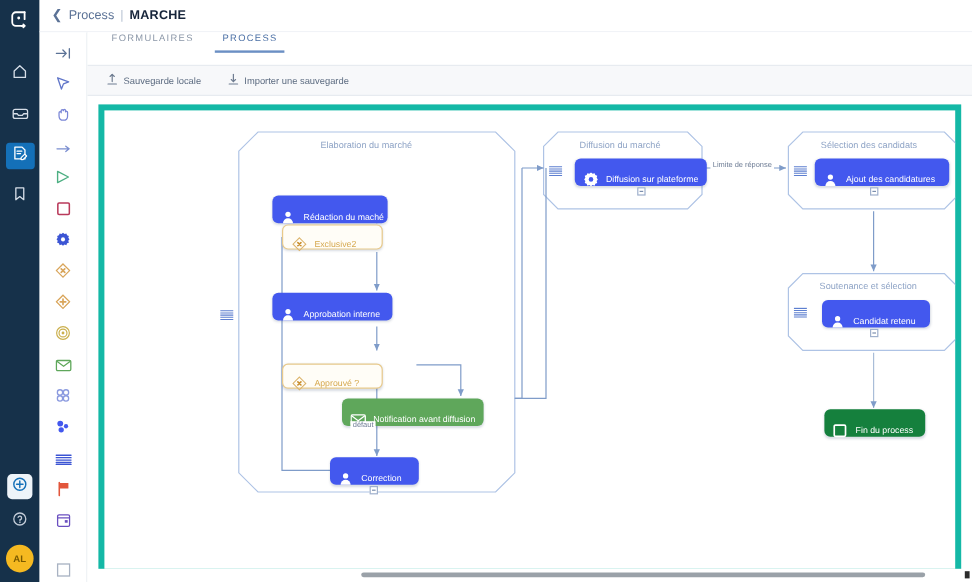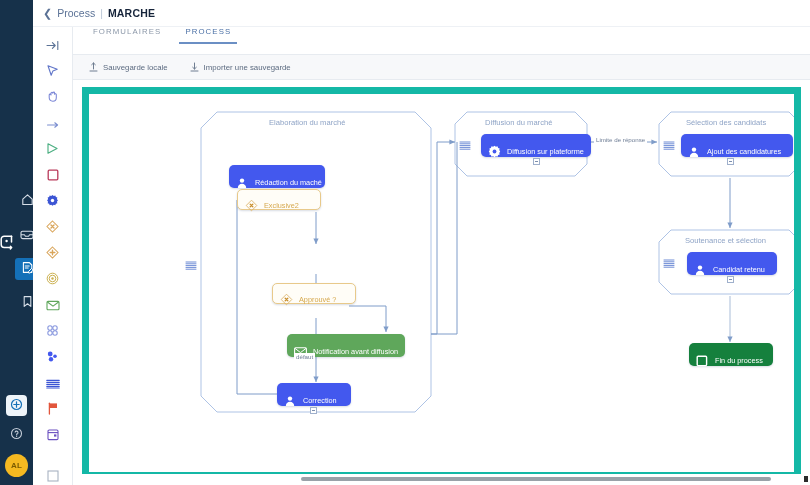--- a/index.html
+++ b/index.html
@@ -8,21 +8,21 @@
     font-family: "Liberation Sans", sans-serif;
     background: #ffffff;
     overflow: hidden;
   }
   #app { position: relative; width: 810px; height: 485px; }
 
   
   .rail {
     position: absolute; left: 0; top: 0; width: 33px; height: 485px;
     background: #16314a;
-    display: flex; align-items: center;
+    display: flex; flex-direction: column; align-items: flex-start;
   }
   .rail-logo {
     width: 33px; height: 33px;
     display: flex; align-items: center; justify-content: center;
   }
   .rail-items { margin-top: 18px; display: flex; flex-direction: column; align-items: center; gap: 12px; width: 33px; }
   .rail-item {
     width: 24px; height: 22px;
     display: flex; align-items: center; justify-content: center;
     border-radius: 3px; cursor: pointer;
@@ -94,21 +94,21 @@
   .subbtn { display: flex; align-items: center; gap: 5px; cursor: pointer; }
   .subbtn-label { font-size: 7.8px; color: #5c6b80; }
 
   
   .canvas-wrap {
     position: relative; width: 737px; height: 405px;
     background: #fff; padding: 7px 9px 0 9px;
   }
   .canvas {
     position: relative; width: 719px; height: 392px;
-    border: 7px solid #14b8a6; background: #ffffff; overflow: hidden;
+    border: 5px solid #14b8a6; background: #ffffff; overflow: hidden;
   }
   .scroll-track {
     position: absolute; left: 0; bottom: 0; width: 737px; height: 11px;
     background: #ffffff;
   }
   .scroll-thumb {
     position: absolute; left: 228px; top: 3px; width: 470px; height: 4px;
     background: #9aa1a8; border-radius: 2px; cursor: pointer;
   }
   .scroll-end {
@@ -498,22 +498,31 @@
         <div class="node node-gw" style="left:148px; top:95px; width:84px;">
           <span class="node-ico">
             <svg width="13" height="13" viewBox="0 0 13 13">
               <path d="M6.5 1.2 L11.8 6.5 L6.5 11.8 L1.2 6.5 Z" fill="none" stroke="#dcb46c" stroke-width=".9"></path>
               <path d="M5.2 5.2 l2.6 2.6 M7.8 5.2 l-2.6 2.6" stroke="#c98f2e" stroke-width="1.3" stroke-linecap="round"></path>
             </svg>
           </span>
           <span>Exclusive2</span>
         </div>
 
-
-        <div class="node node-gw" style="left:148px; top:189px; width:84px;margin-left:35px;">
+        <div class="node node-task" style="left:140px; top:152px; width:100px;">
+          <span class="node-ico">
+            <svg width="12" height="12" viewBox="0 0 12 12">
+              <circle cx="6" cy="3.6" r="2.2" fill="#fff"></circle>
+              <path d="M1.8 11 a4.2 4.2 0 0 1 8.4 0 z" fill="#fff"></path>
+            </svg>
+          </span>
+          <span>Approbation interne</span>
+        </div>
+
+        <div class="node node-gw" style="left:148px; top:211px; width:84px;">
           <span class="node-ico">
             <svg width="13" height="13" viewBox="0 0 13 13">
               <path d="M6.5 1.2 L11.8 6.5 L6.5 11.8 L1.2 6.5 Z" fill="none" stroke="#dcb46c" stroke-width=".9"></path>
               <path d="M5.2 5.2 l2.6 2.6 M7.8 5.2 l-2.6 2.6" stroke="#c98f2e" stroke-width="1.3" stroke-linecap="round"></path>
             </svg>
           </span>
           <span>Approuvé ?</span>
         </div>
 
         <div class="node node-mail" style="left:198px; top:240px; width:118px;">

